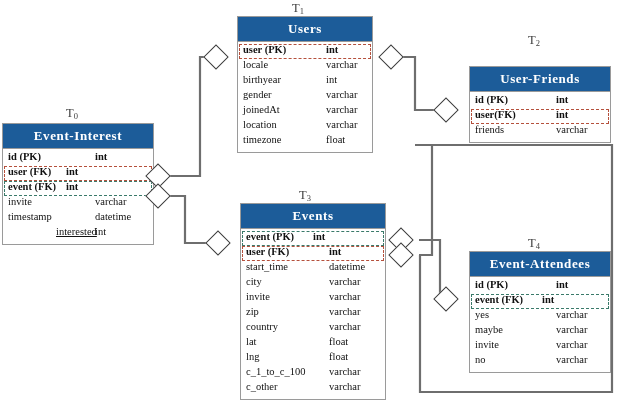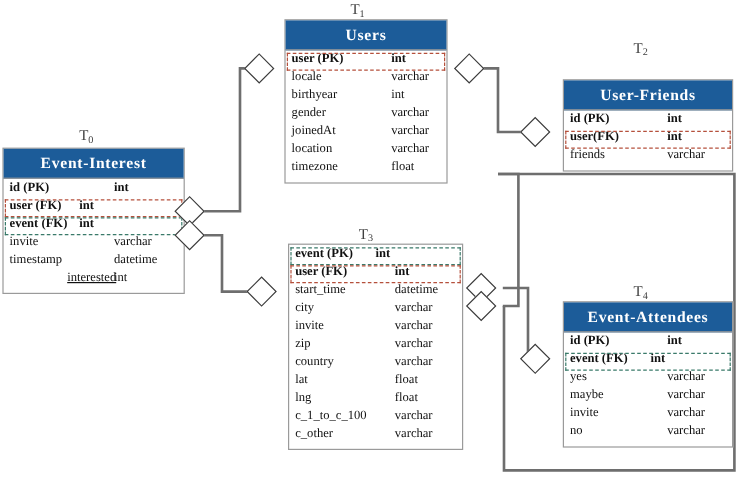--- a/index.html
+++ b/index.html
@@ -192,20 +192,21 @@
         <span class="fname">friends</span>
         <span class="ftype" style="left:86px;">varchar</span>
       </div>
     </div>
   </div>
 
   <div class="tbl-caption" style="left:299px;top:188px;">
     <span>T</span><sub>3</sub>
   </div>
   <div class="table" style="left:240px;top:203px;width:146px;">
+    <div class="tbl-header">Events</div>
     <div class="tbl-body">
       <div class="row key hl hl-green">
         <span class="fname">event (PK)</span>
         <span class="ftype" style="left:72px;">int</span>
       </div>
       <div class="row key hl">
         <span class="fname">user (FK)</span>
         <span class="ftype" style="left:88px;">int</span>
       </div>
       <div class="row">

